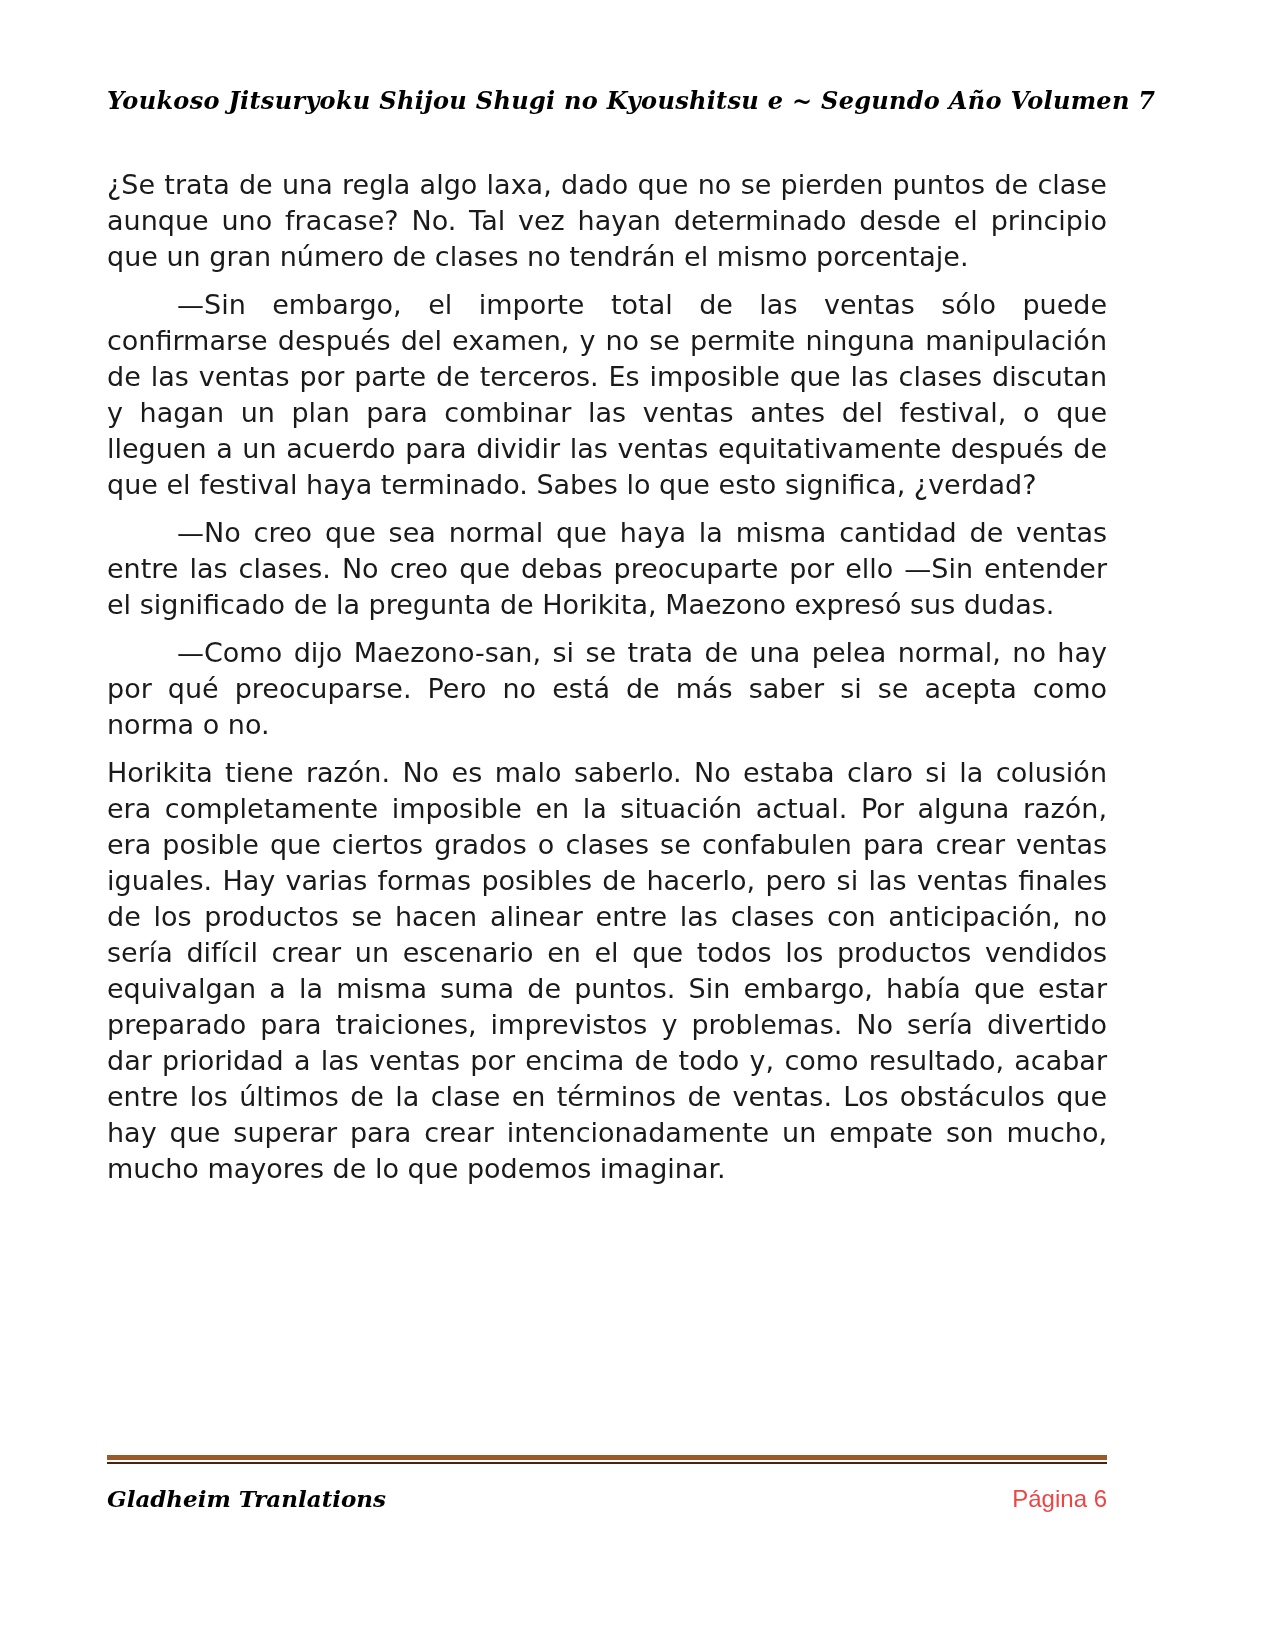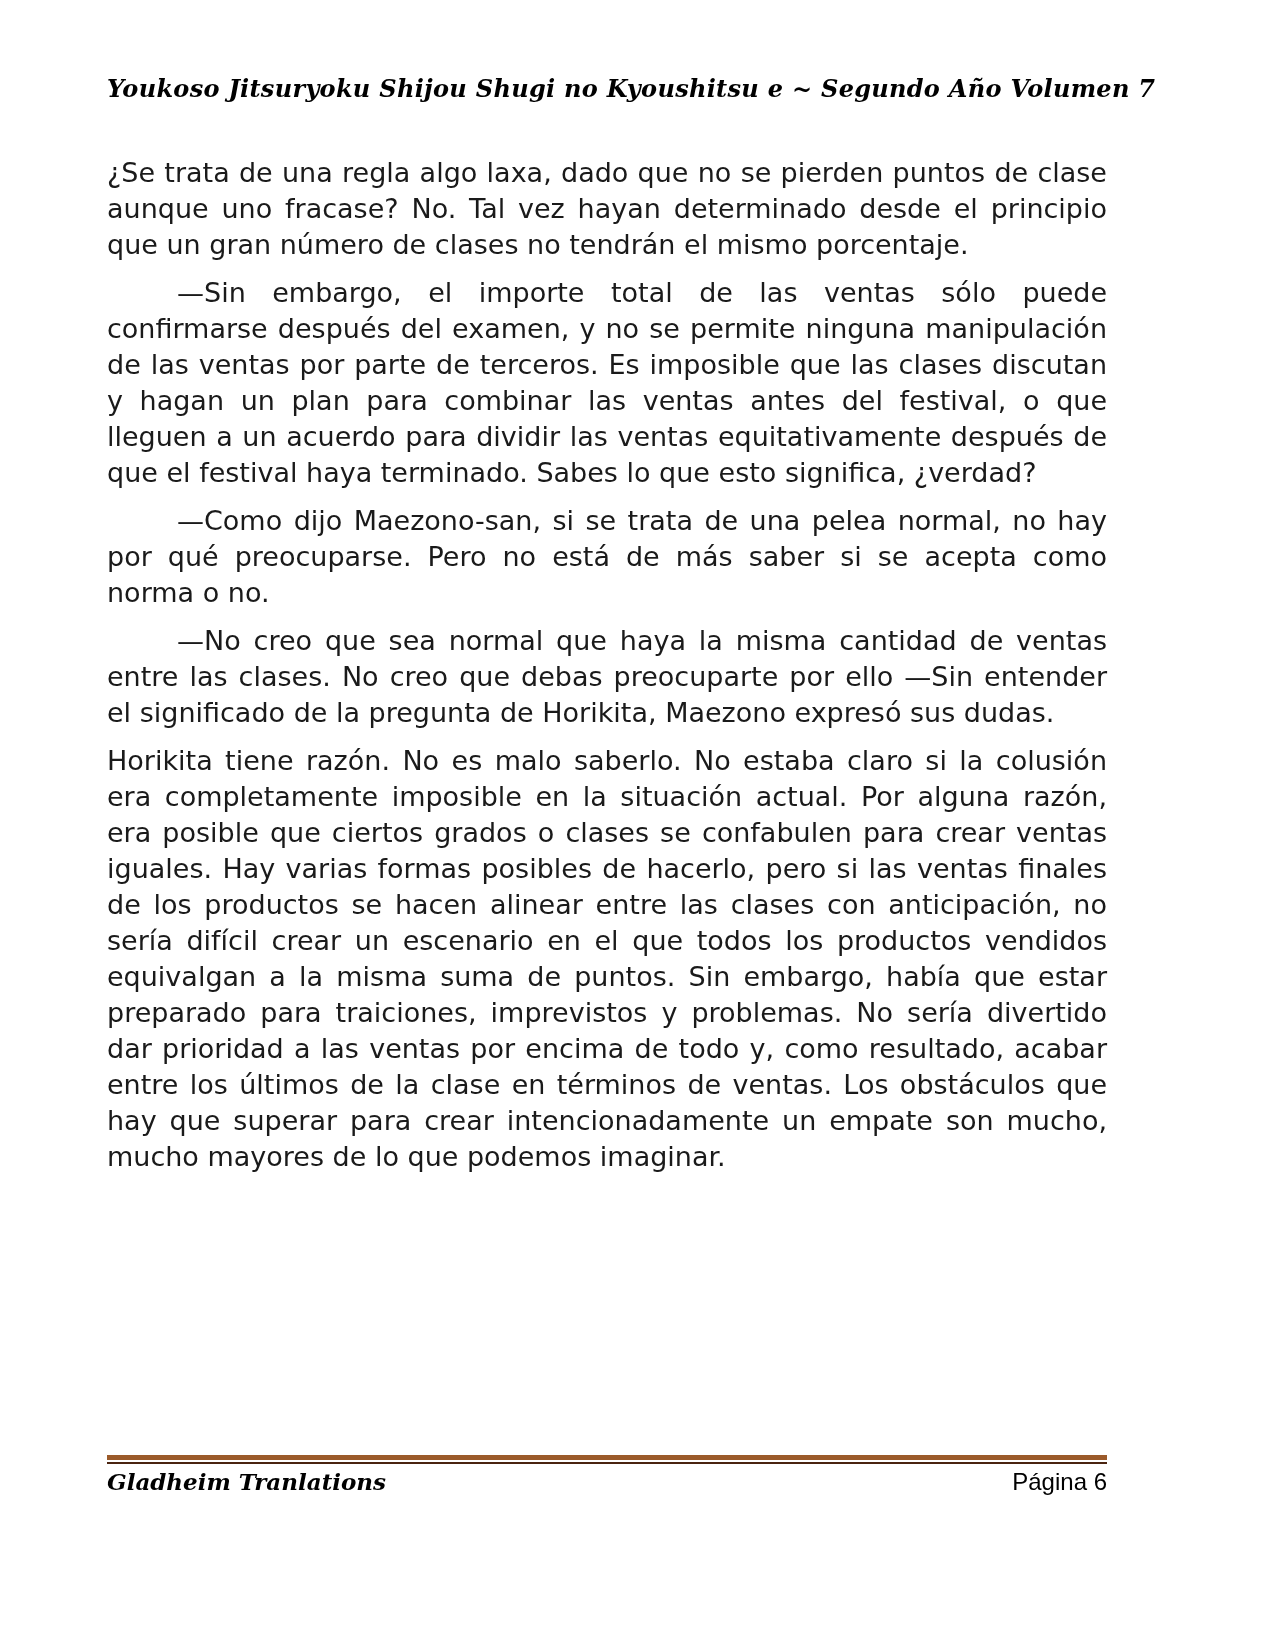--- a/index.html
+++ b/index.html
@@ -11,21 +11,21 @@
     height: 1650px;
     background: #ffffff;
     position: relative;
     overflow: hidden;
     font-family: "DejaVu Sans", sans-serif;
     color: #1a1a1a;
   }
   .page {
     position: absolute;
     left: 107px;
-    top: 4px;
+    top: 16px;
     width: 1000px;
   }
   .doc-header {
     margin-top: 70px;
     font-family: "DejaVu Serif", serif;
     font-style: italic;
     font-weight: bold;
     font-size: 24px;
     letter-spacing: 0.3px;
     color: #000000;
@@ -52,49 +52,49 @@
   .rule-top {
     height: 5px;
     background: #9b5a2a;
   }
   .rule-bottom {
     height: 2px;
     background: #4a2410;
     margin-top: 2px;
   }
   .footer-row {
-    margin-top: 4px;
+    margin-top: 21px;
     display: flex;
     justify-content: space-between;
     align-items: baseline;
   }
   .translator {
     font-family: "DejaVu Serif", serif;
     font-style: italic;
     font-weight: bold;
     font-size: 23px;
     color: #000000;
   }
   .page-num {
     font-family: "Liberation Sans", sans-serif;
     font-size: 24px;
-    color: #000000;
+    color: #ef4444;
   }
 </style>
 </head>
 <body>
 
 <div class="page">
   <div class="doc-header">Youkoso Jitsuryoku Shijou Shugi no Kyoushitsu e ~ Segundo Año Volumen 7</div>
 
   <div class="doc-body">
       <p>¿Se trata de una regla algo laxa, dado que no se pierden puntos de clase aunque uno fracase? No. Tal vez hayan determinado desde el principio que un gran número de clases no tendrán el mismo porcentaje.</p>
       <p class="indent">—Sin embargo, el importe total de las ventas sólo puede confirmarse después del examen, y no se permite ninguna manipulación de las ventas por parte de terceros. Es imposible que las clases discutan y hagan un plan para combinar las ventas antes del festival, o que lleguen a un acuerdo para dividir las ventas equitativamente después de que el festival haya terminado. Sabes lo que esto significa, ¿verdad?</p>
+      <p class="indent">—No creo que sea normal que haya la misma cantidad de ventas entre las clases. No creo que debas preocuparte por ello —Sin entender el significado de la pregunta de Horikita, Maezono expresó sus dudas.</p>
       <p class="indent">—Como dijo Maezono-san, si se trata de una pelea normal, no hay por qué preocuparse. Pero no está de más saber si se acepta como norma o no.</p>
-      <p class="indent">—No creo que sea normal que haya la misma cantidad de ventas entre las clases. No creo que debas preocuparte por ello —Sin entender el significado de la pregunta de Horikita, Maezono expresó sus dudas.</p>
       <p>Horikita tiene razón. No es malo saberlo. No estaba claro si la colusión era completamente imposible en la situación actual. Por alguna razón, era posible que ciertos grados o clases se confabulen para crear ventas iguales. Hay varias formas posibles de hacerlo, pero si las ventas finales de los productos se hacen alinear entre las clases con anticipación, no sería difícil crear un escenario en el que todos los productos vendidos equivalgan a la misma suma de puntos. Sin embargo, había que estar preparado para traiciones, imprevistos y problemas. No sería divertido dar prioridad a las ventas por encima de todo y, como resultado, acabar entre los últimos de la clase en términos de ventas. Los obstáculos que hay que superar para crear intencionadamente un empate son mucho, mucho mayores de lo que podemos imaginar.</p>
     </div>
 </div>
 
 <div class="doc-footer">
   <div class="rule-top"></div>
   <div class="rule-bottom"></div>
   <div class="footer-row">
     <span class="translator">Gladheim Tranlations</span>
     <span class="page-num">Página 6</span>

